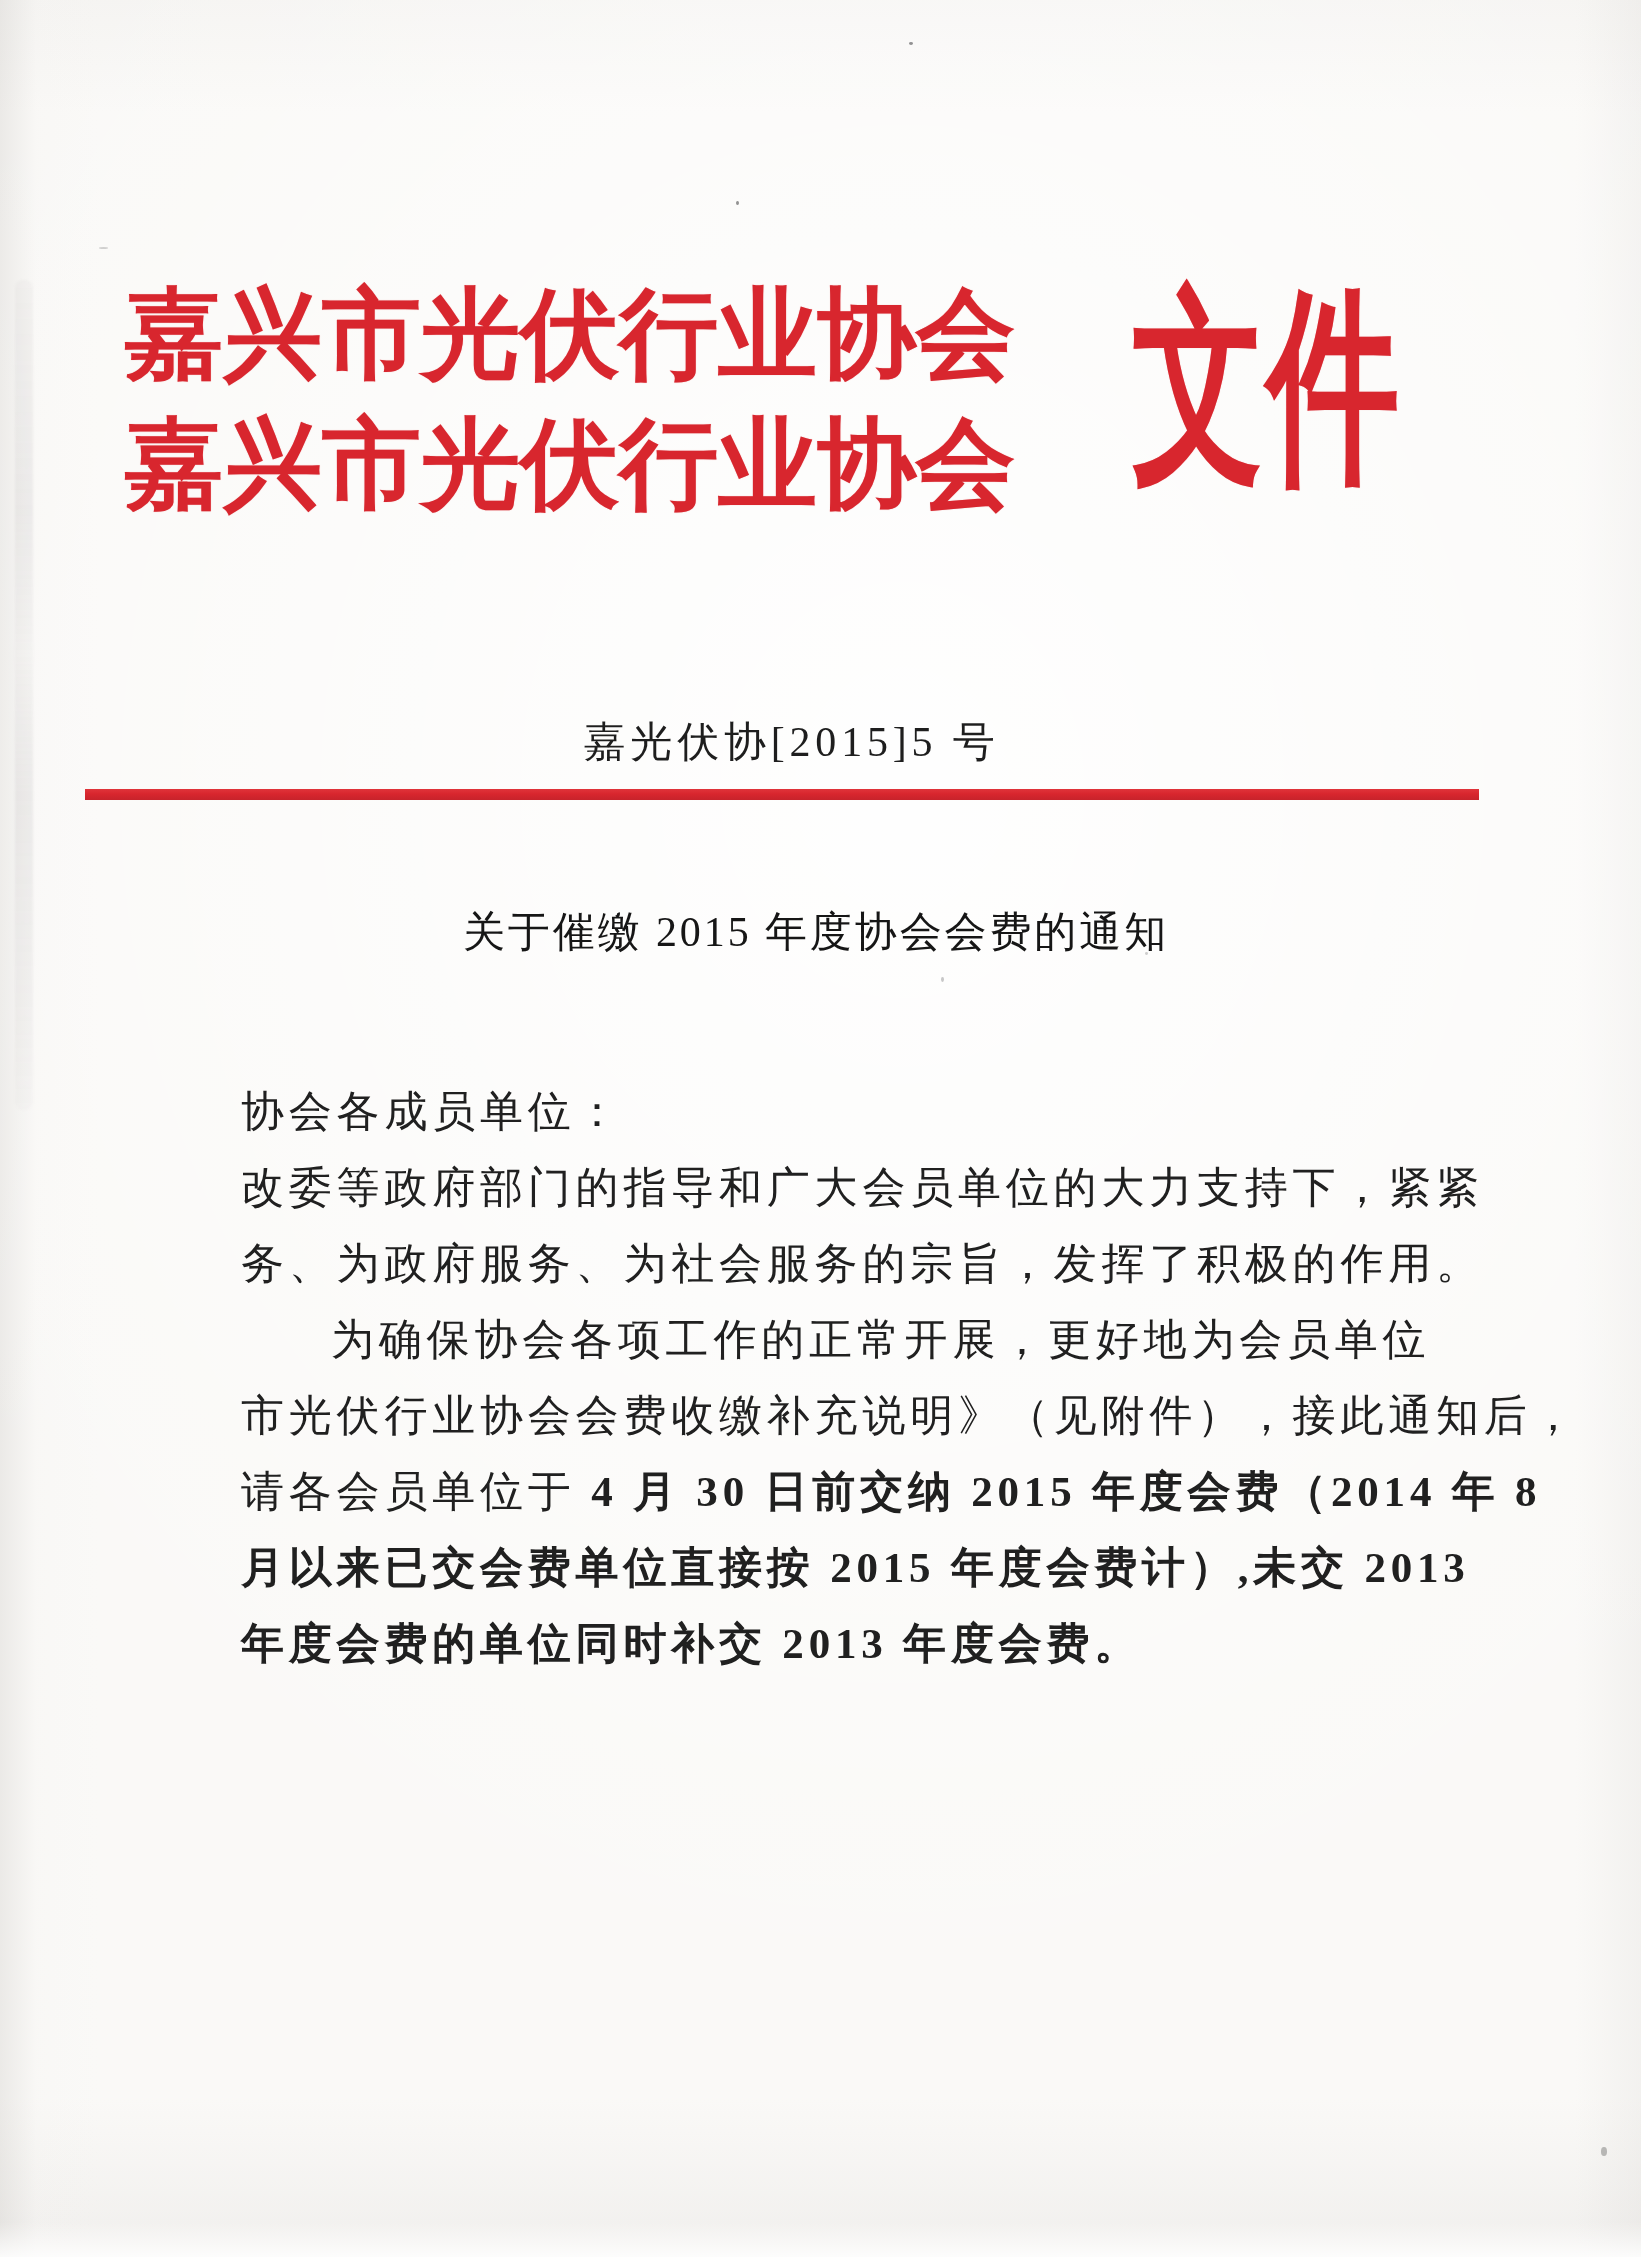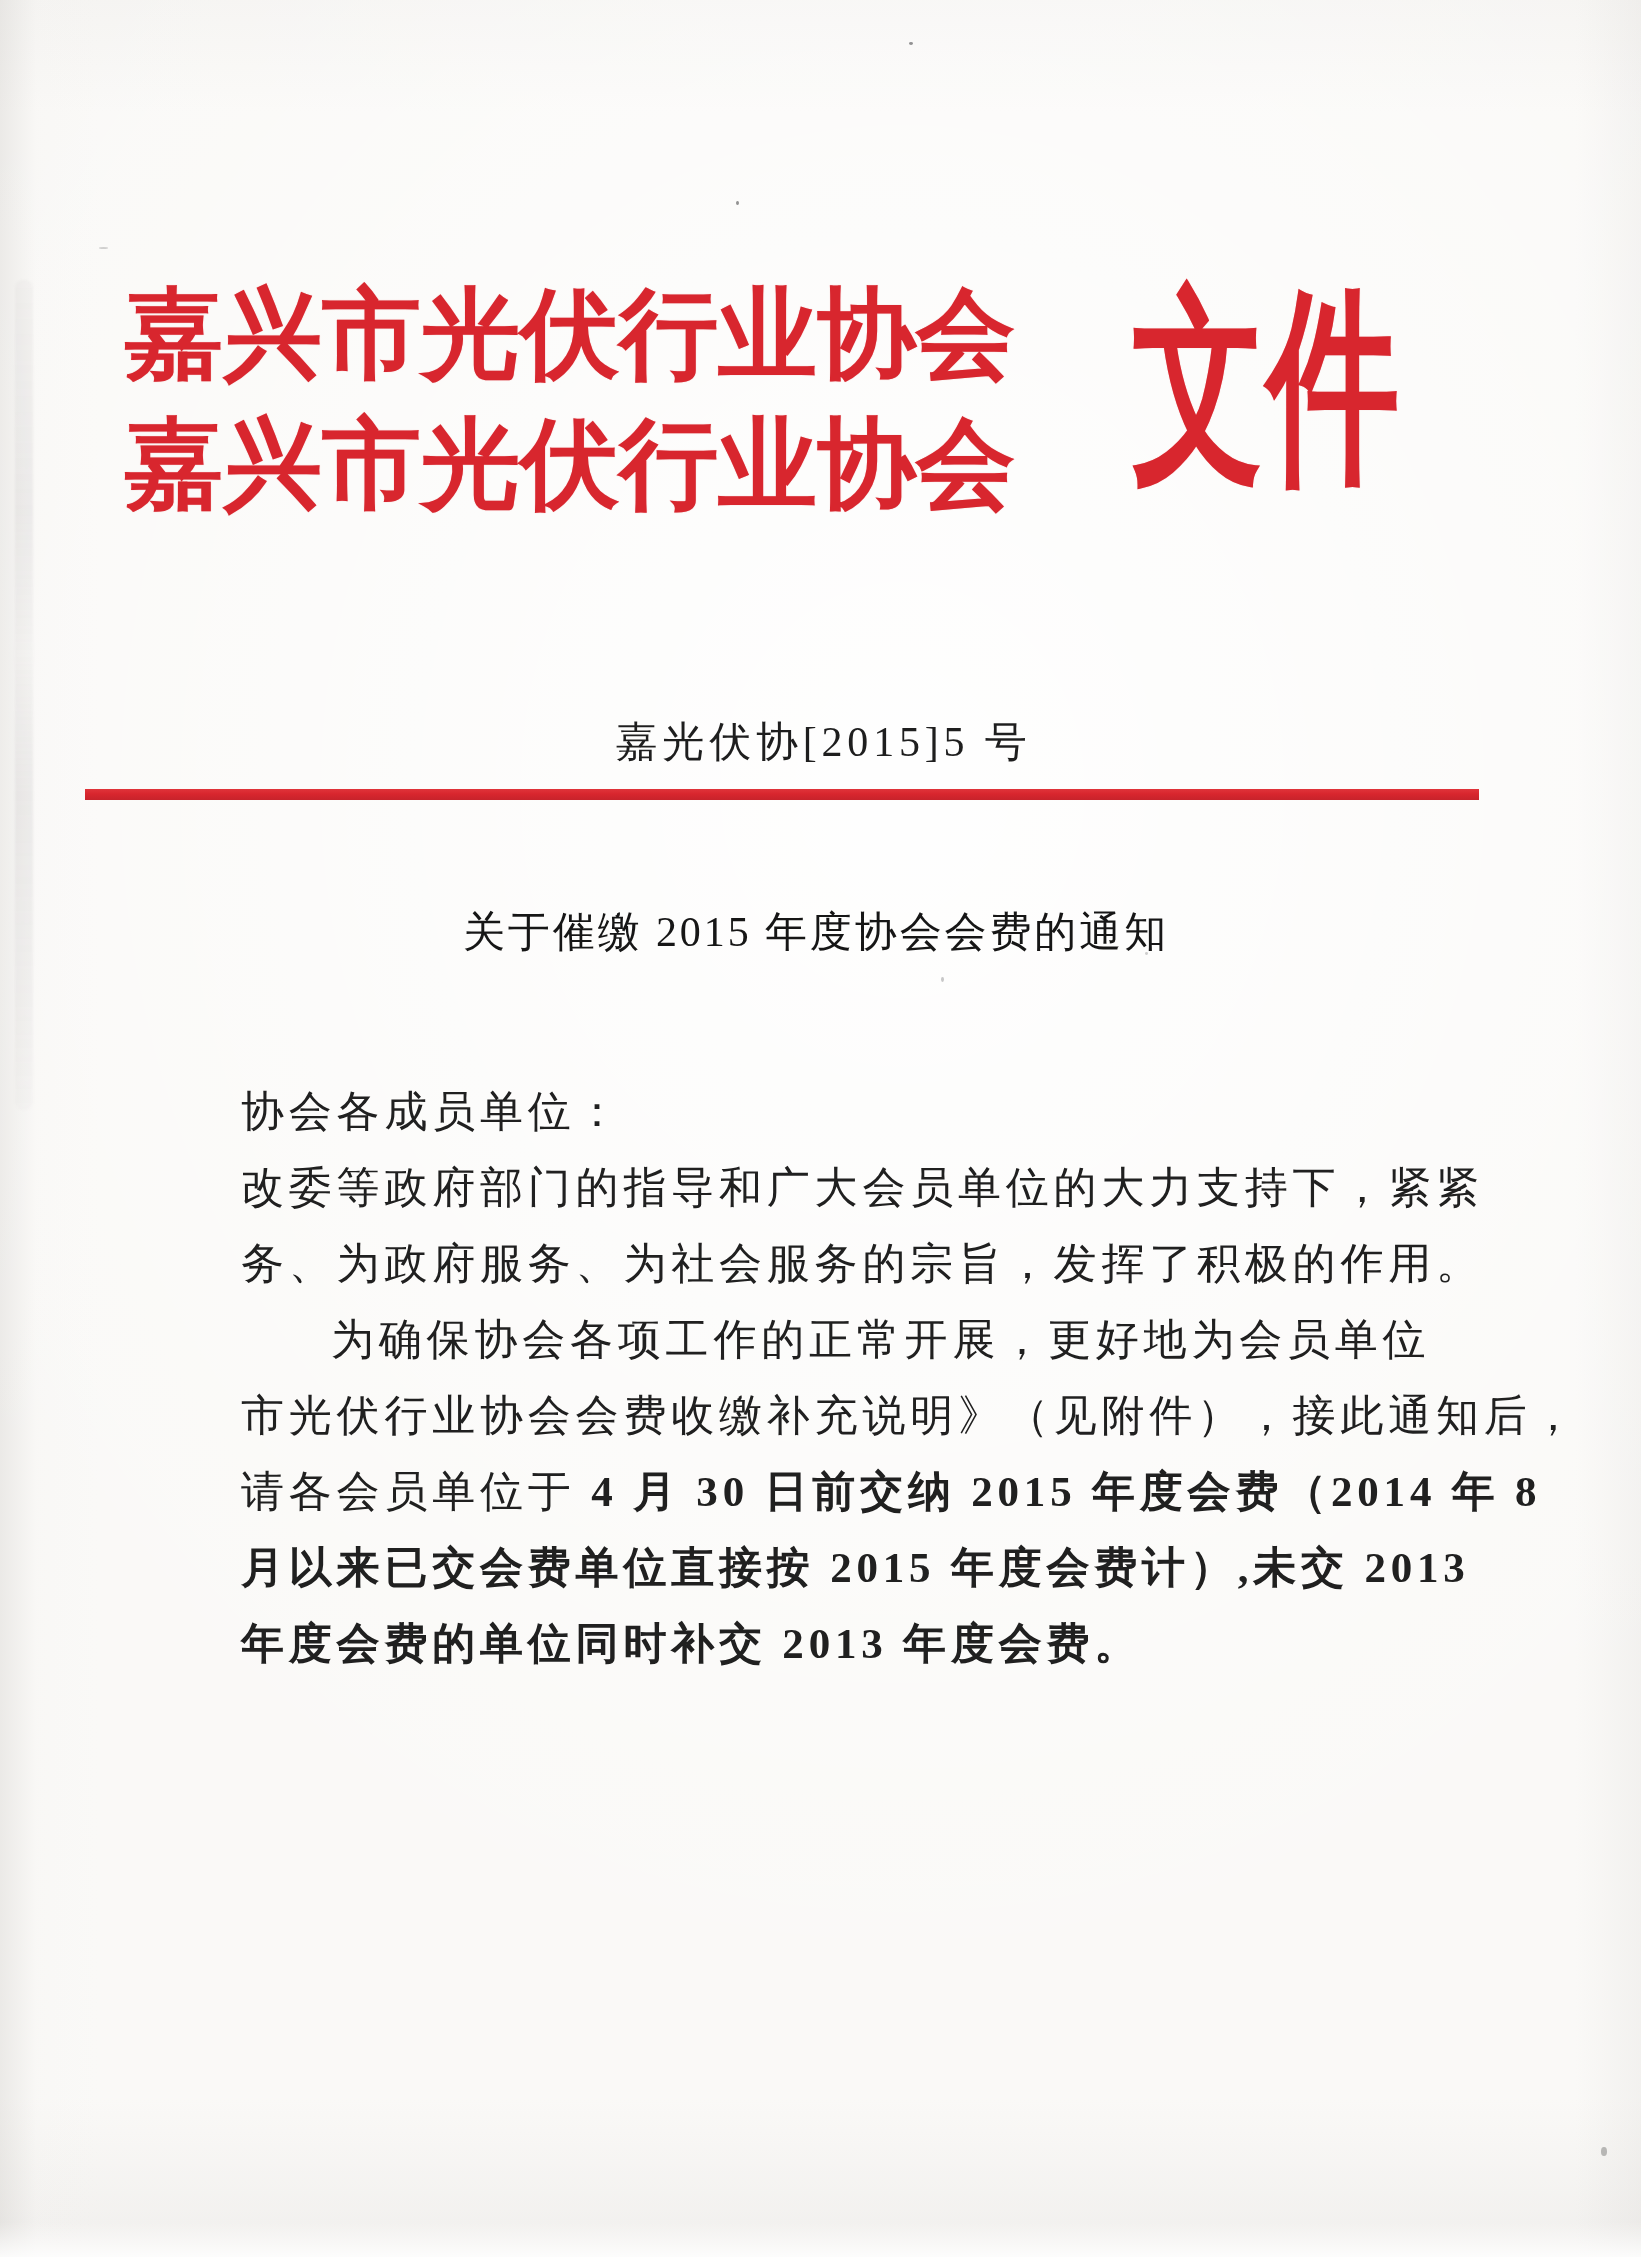--- a/index.html
+++ b/index.html
@@ -59,21 +59,20 @@
   
   .doc-number {
     position: absolute;
     left: 0;
     top: 714px;
     width: 1583px;
     text-align: center;
     font-size: 42px;
     letter-spacing: 4.8px;
     color: #1e1e1e;
-    padding-left: 32px;
   }
   
   .red-rule {
     position: absolute;
     left: 85px;
     top: 789px;
     width: 1394px;
     height: 10.6px;
     background: linear-gradient(180deg, #e0343a 0%, #d8262e 45%, #c7232b 100%);
   }

